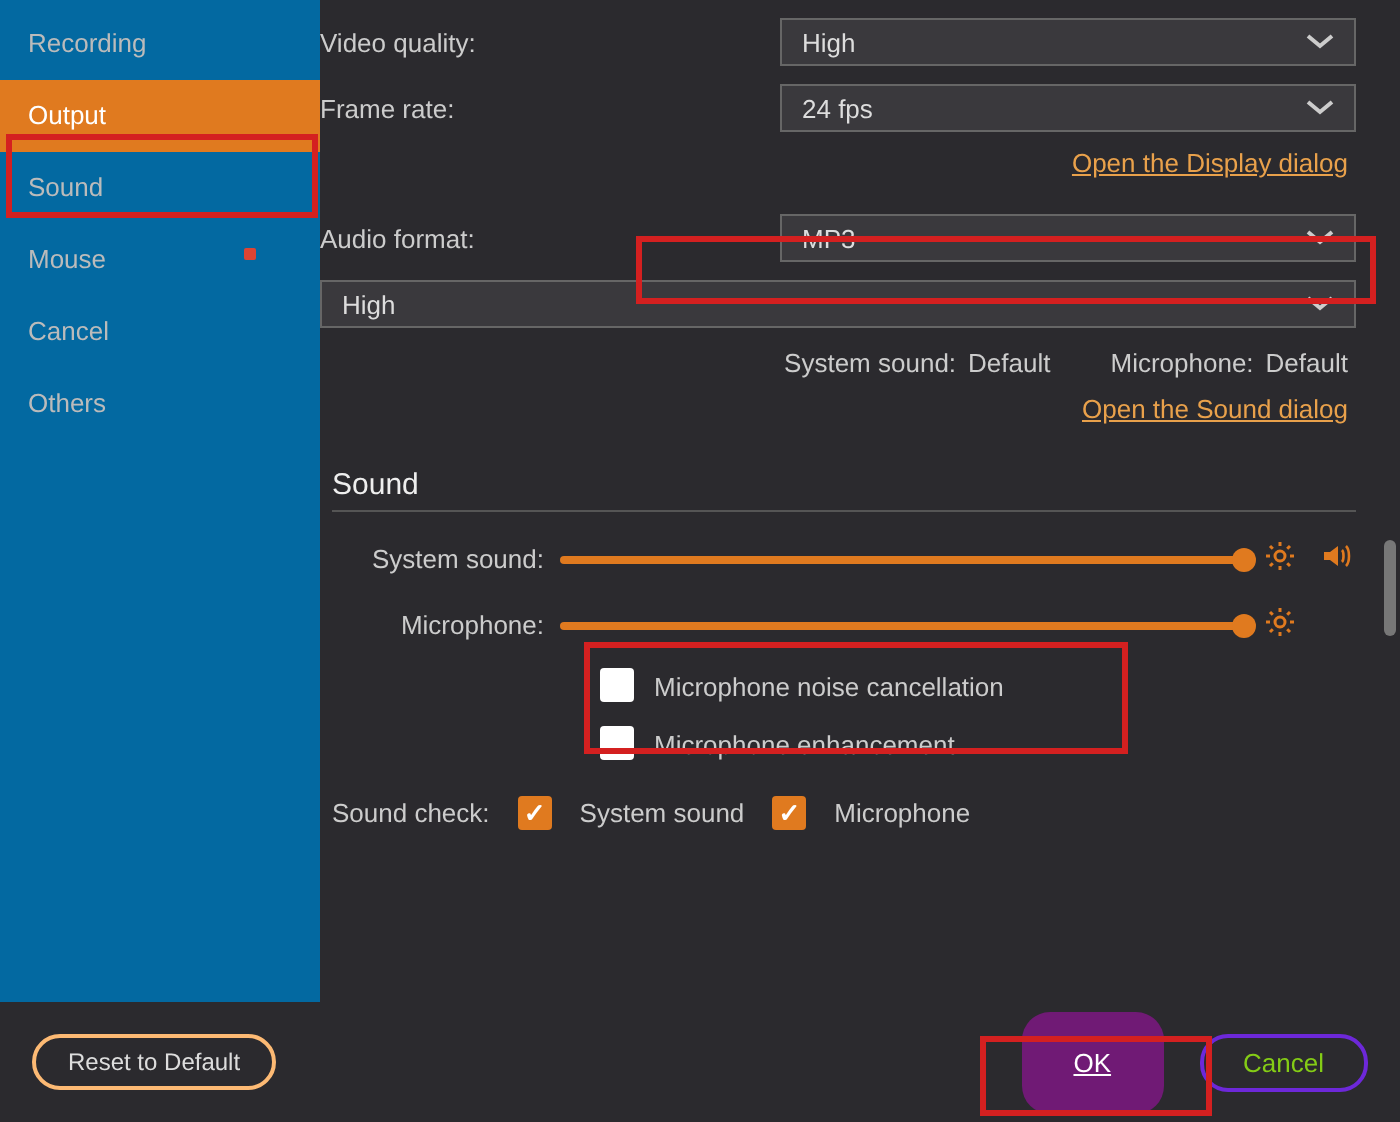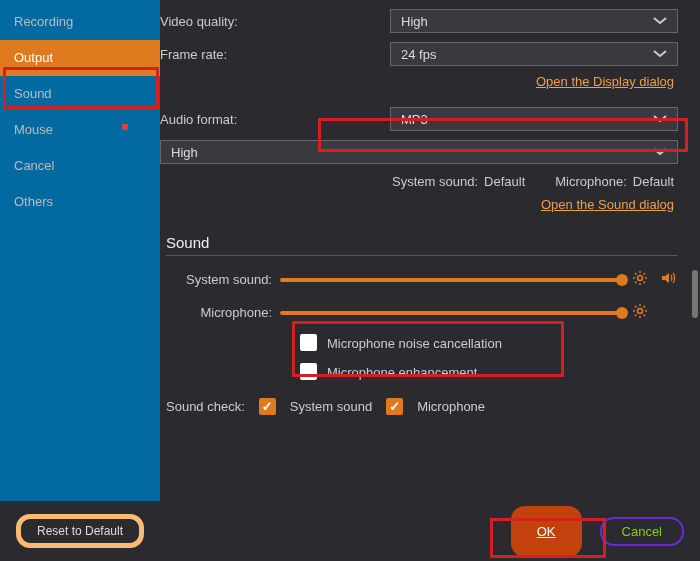--- a/index.html
+++ b/index.html
@@ -30,23 +30,23 @@
 .slider .thumb{position:absolute;width:12px;height:12px;border-radius:50%;background:#e07a1f;top:-4px;}
 .icon-btn{width:18px;margin-left:10px;color:#e07a1f;cursor:pointer;}
 .chk-row{display:flex;align-items:flex-end;margin-left:140px;margin-top:12px;gap:10px;}
 .chk{width:17px;height:17px;background:#fff;border-radius:2px;display:inline-flex;align-items:center;justify-content:center;cursor:pointer;}
 .chk.checked{background:#e07a1f;}
 .chk.checked::after{content:"✓";color:#fff;font-size:13px;font-weight:bold;}
 .sound-check-row{display:flex;align-items:center;margin-top:18px;gap:14px;margin-left:6px;}
 .pill-btn{border:1px solid #888;border-radius:14px;padding:5px 32px;background:transparent;color:#ddd;cursor:pointer;font-size:12px;}
 .footer{height:60px;display:flex;align-items:center;padding:0 16px;}
 .footer .spacer{flex:1;}
-.ok-btn{background:#c2410c;color:#fff;border:none;border-radius:14px;padding:18px 26px;cursor:pointer;font-size:13px;text-decoration:underline;}
+.ok-btn{background:#701a75;color:#fff;border:none;border-radius:14px;padding:18px 26px;cursor:pointer;font-size:13px;text-decoration:underline;}
 .cancel-btn{background:transparent;border:2px solid #6d28d9;color:#84cc16;border-radius:14px;padding:5px 20px;cursor:pointer;margin-left:18px;font-size:13px;}
-.reset-btn{background:transparent;border:5px solid #fdba74;color:#ddd;border-radius:14px;padding:5px 16px;cursor:pointer;font-size:12px;}
+.reset-btn{background:transparent;border:2px solid #fdba74;color:#ddd;border-radius:14px;padding:5px 16px;cursor:pointer;font-size:12px;}
 .hl{position:absolute;border:3px solid #d42020;pointer-events:none;}
 .h1{left:3px;top:67px;width:156px;height:42px;}
 .h2{left:318px;top:118px;width:370px;height:34px;}
 .h3{left:292px;top:321px;width:272px;height:56px;}
 .h4{left:490px;top:518px;width:116px;height:40px;}
 </style>
 </head>
 <body>
 
 <div class="window">

